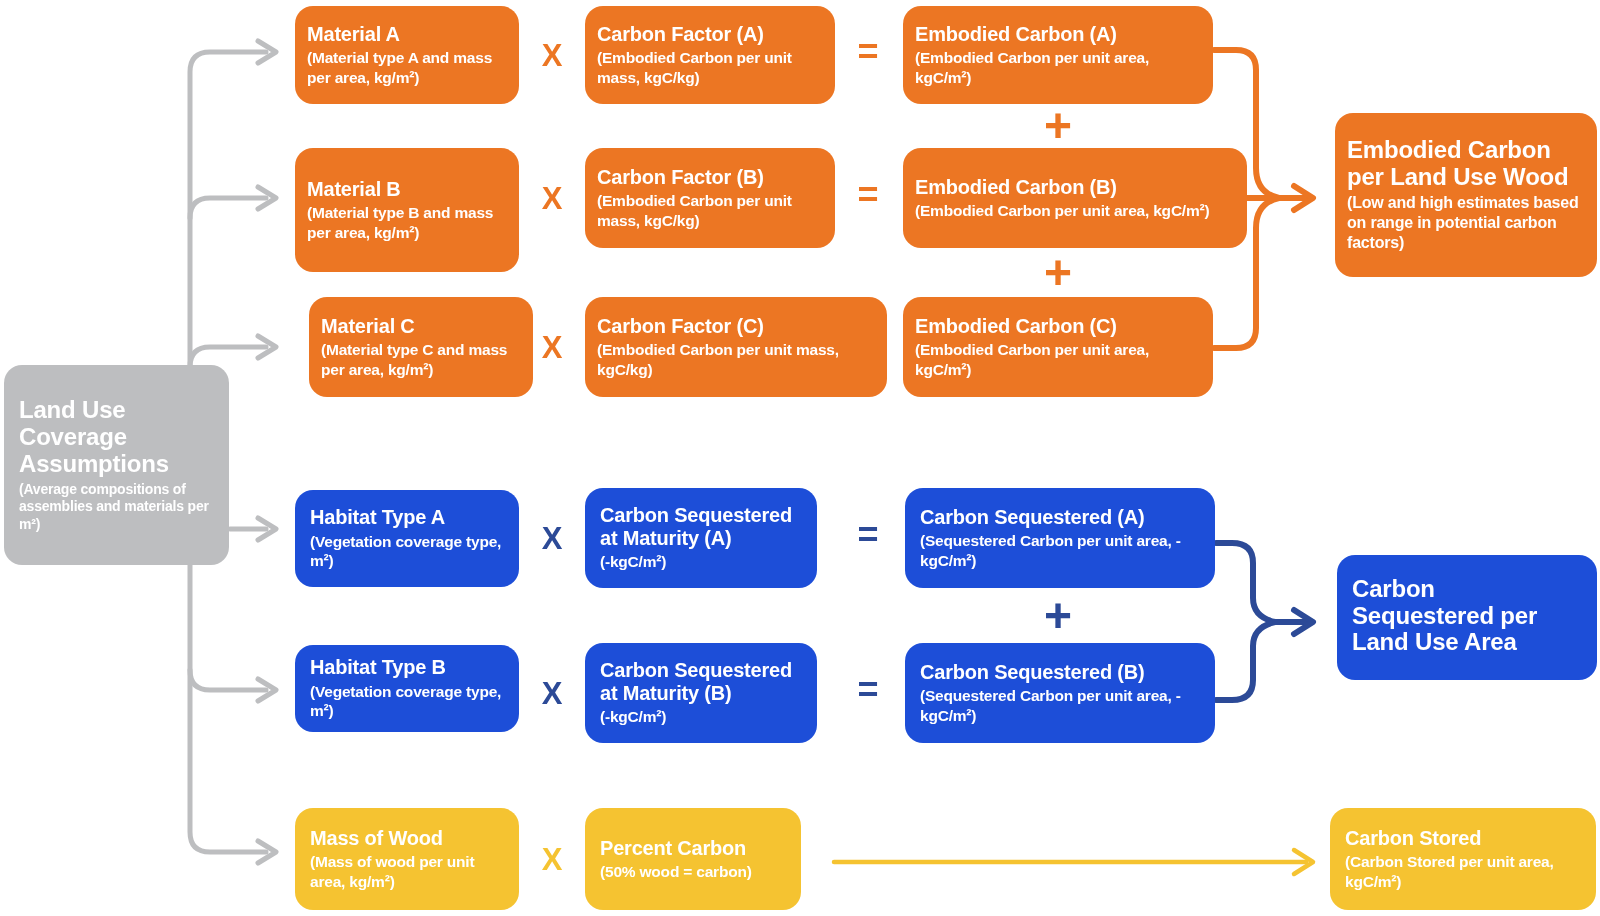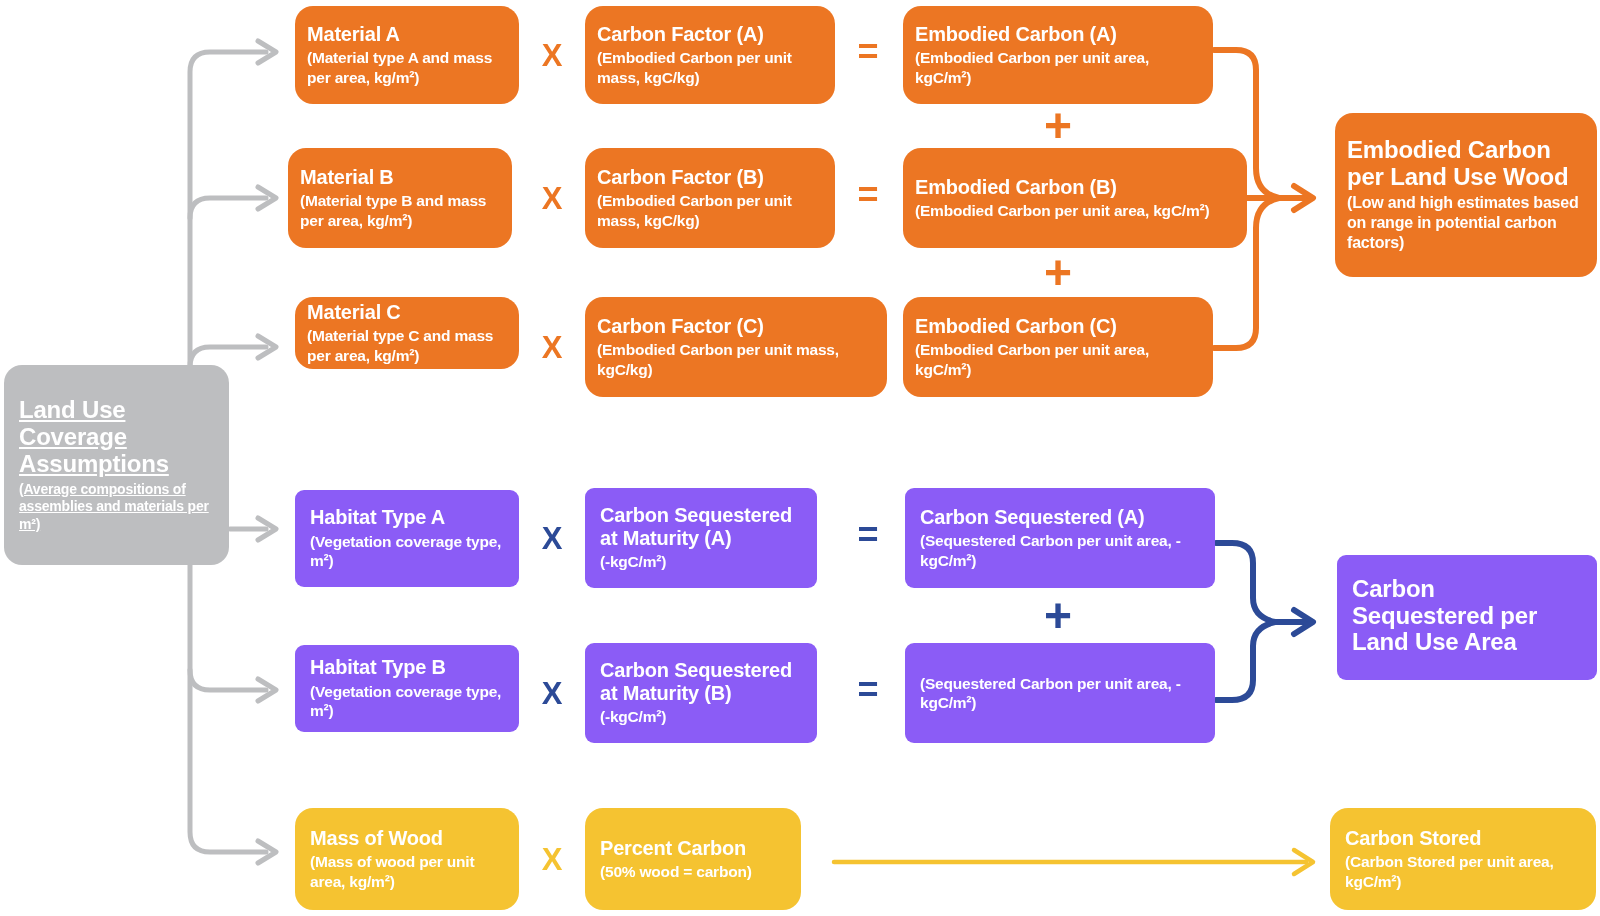--- a/index.html
+++ b/index.html
@@ -10,23 +10,23 @@
   .box{
     position:absolute;border-radius:18px;color:#ffffff;
     display:flex;flex-direction:column;justify-content:center;
     padding:10px 15px;box-sizing:border-box;
   }
   .box-title{font-weight:bold;font-size:20px;line-height:1.12;letter-spacing:-0.2px;margin-bottom:3px;}
   .box-sub{font-weight:bold;font-size:15.5px;line-height:1.25;letter-spacing:-0.2px;}
   .big .box-title{font-size:24px;}
   .big .box-sub{font-size:16px;}
   .bg-orange{background:#EC7623;padding-left:12px;}
-  .bg-blue{background:#8b5cf6;border-radius:9px;}
+  .bg-blue{background:#1d4ed8;}
   .bg-yellow{background:#F5C331;}
-  .bg-gray{background:#BDBEC0;text-decoration:underline;}
+  .bg-gray{background:#BDBEC0;}
   .c-orange{color:#EC7623;}
   .c-blue{color:#2C4A97;}
   .c-yellow{color:#F5C331;}
   .op{
     position:absolute;transform:translate(-50%,-50%);
     font-weight:bold;line-height:1;
   }
   .op-x{font-size:31px;}
   .op-eq{font-size:36px;}
   .op-plus{font-size:48px;}
@@ -85,34 +85,34 @@
   </div>
   <div class="box bg-orange" style="left:585px;top:6px;width:250px;height:98px">
     <div class="box-title">Carbon Factor (A)</div>
     <div class="box-sub">(Embodied Carbon per unit mass, kgC/kg)</div>
   </div>
   <div class="box bg-orange" style="left:903px;top:6px;width:310px;height:98px">
     <div class="box-title">Embodied Carbon (A)</div>
     <div class="box-sub">(Embodied Carbon per unit area, kgC/m²)</div>
   </div>
 
-  <div class="box bg-orange" style="left:288px;top:148px;width:224px;height:100px">
+  <div class="box bg-orange" style="left:295px;top:148px;width:224px;height:124px">
     <div class="box-title">Material B</div>
     <div class="box-sub">(Material type B and mass per area, kg/m²)</div>
   </div>
   <div class="box bg-orange" style="left:585px;top:148px;width:250px;height:100px">
     <div class="box-title">Carbon Factor (B)</div>
     <div class="box-sub">(Embodied Carbon per unit mass, kgC/kg)</div>
   </div>
   <div class="box bg-orange" style="left:903px;top:148px;width:344px;height:100px">
     <div class="box-title">Embodied Carbon (B)</div>
     <div class="box-sub">(Embodied Carbon per unit area, kgC/m²)</div>
   </div>
 
-  <div class="box bg-orange" style="left:295px;top:297px;width:224px;height:72px">
+  <div class="box bg-orange" style="left:309px;top:297px;width:224px;height:100px">
     <div class="box-title">Material C</div>
     <div class="box-sub">(Material type C and mass per area, kg/m²)</div>
   </div>
   <div class="box bg-orange" style="left:585px;top:297px;width:302px;height:100px">
     <div class="box-title">Carbon Factor (C)</div>
     <div class="box-sub">(Embodied Carbon per unit mass, kgC/kg)</div>
   </div>
   <div class="box bg-orange" style="left:903px;top:297px;width:310px;height:100px">
     <div class="box-title">Embodied Carbon (C)</div>
     <div class="box-sub">(Embodied Carbon per unit area, kgC/m²)</div>
@@ -138,20 +138,21 @@
 
   <div class="box bg-blue" style="left:295px;top:645px;width:224px;height:87px">
     <div class="box-title">Habitat Type B</div>
     <div class="box-sub">(Vegetation coverage type, m²)</div>
   </div>
   <div class="box bg-blue" style="left:585px;top:643px;width:232px;height:100px">
     <div class="box-title">Carbon Sequestered at Maturity (B)</div>
     <div class="box-sub">(-kgC/m²)</div>
   </div>
   <div class="box bg-blue" style="left:905px;top:643px;width:310px;height:100px">
+    <div class="box-title">Carbon Sequestered (B)</div>
     <div class="box-sub">(Sequestered Carbon per unit area, -kgC/m²)</div>
   </div>
 
   <div class="box bg-blue big" style="left:1337px;top:555px;width:260px;height:125px">
     <div class="box-title">Carbon Sequestered per Land Use Area</div>
   </div>
 
   <div class="box bg-yellow" style="left:295px;top:808px;width:224px;height:102px">
     <div class="box-title">Mass of Wood</div>
     <div class="box-sub">(Mass of wood per unit area, kg/m²)</div>

